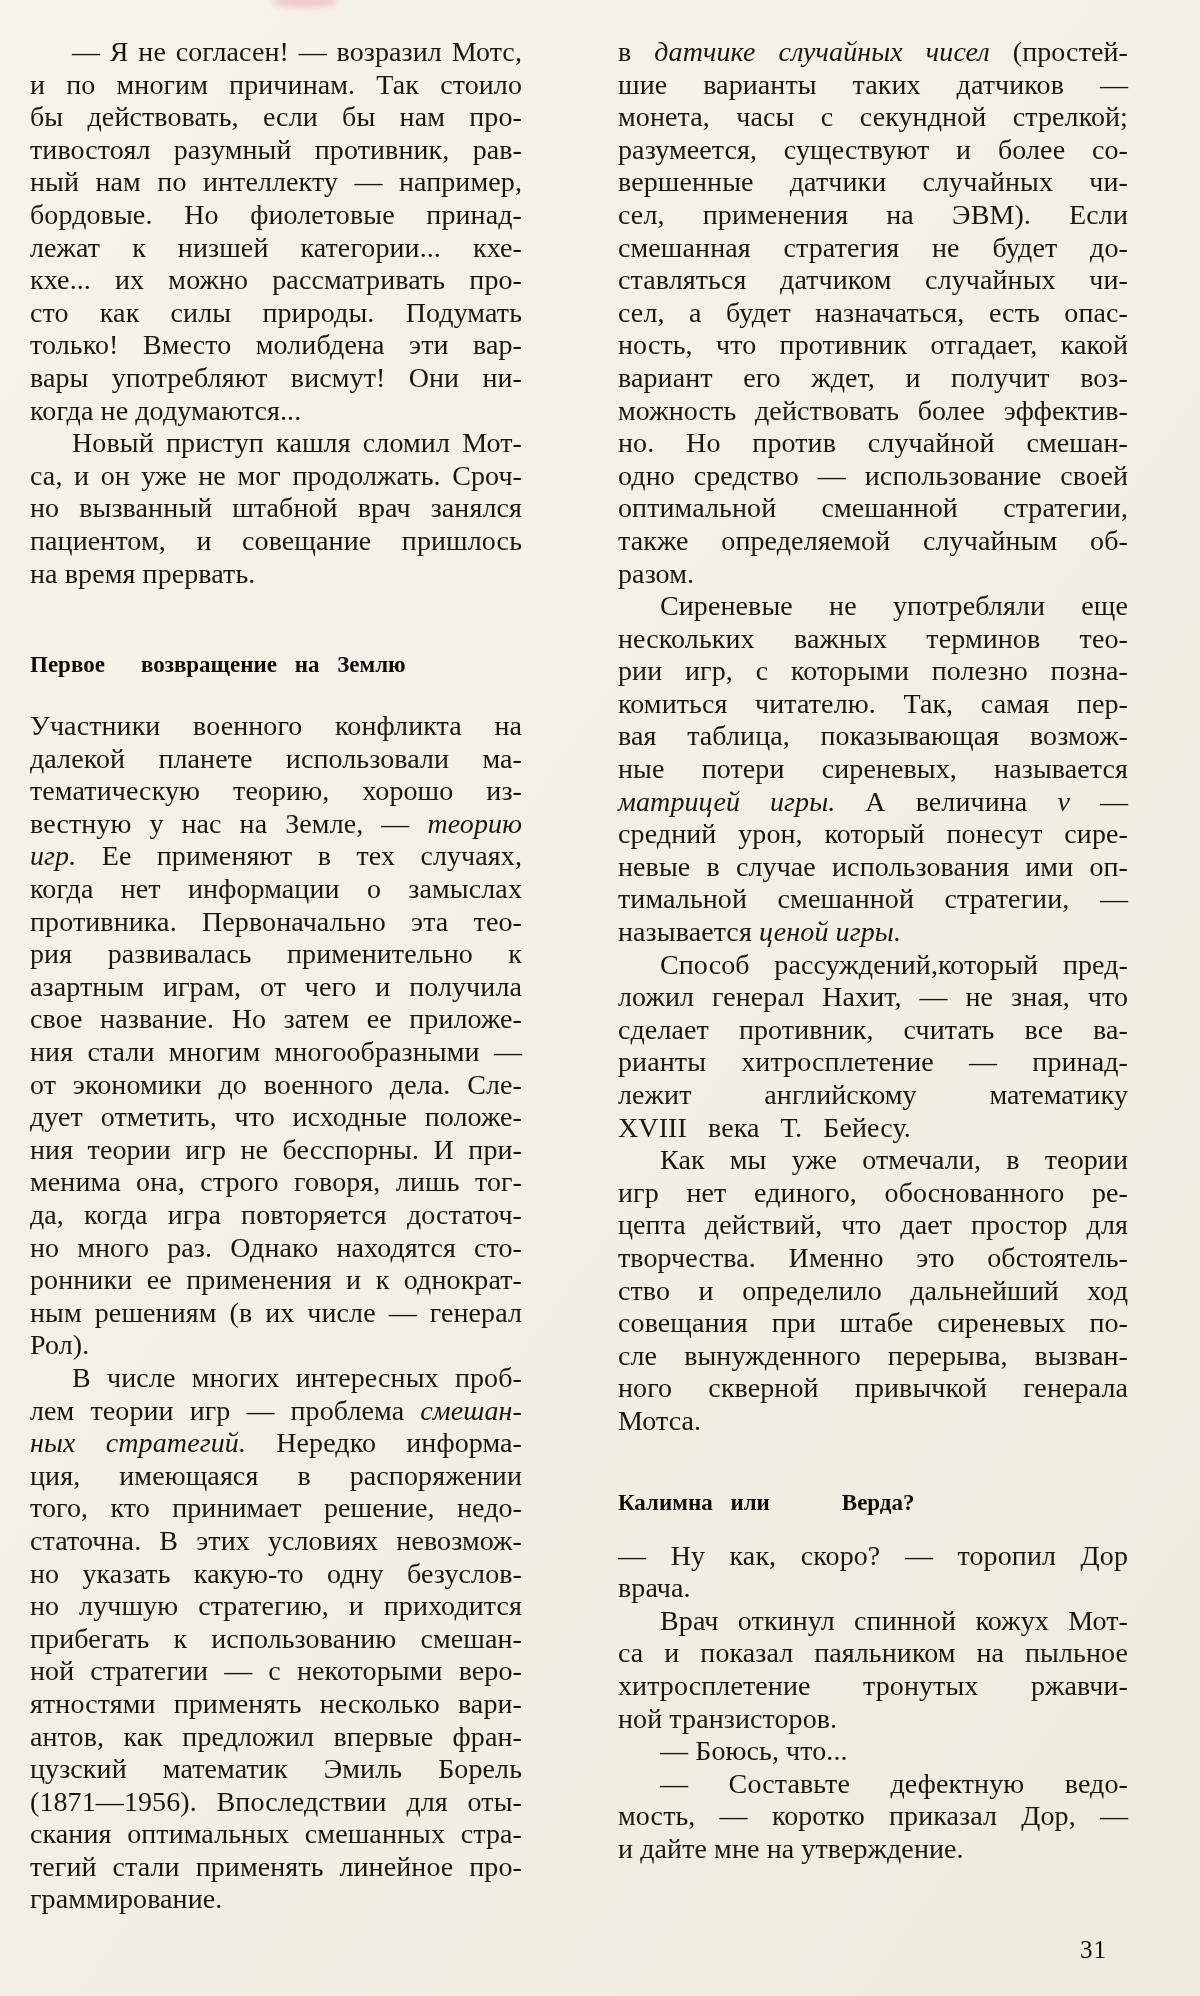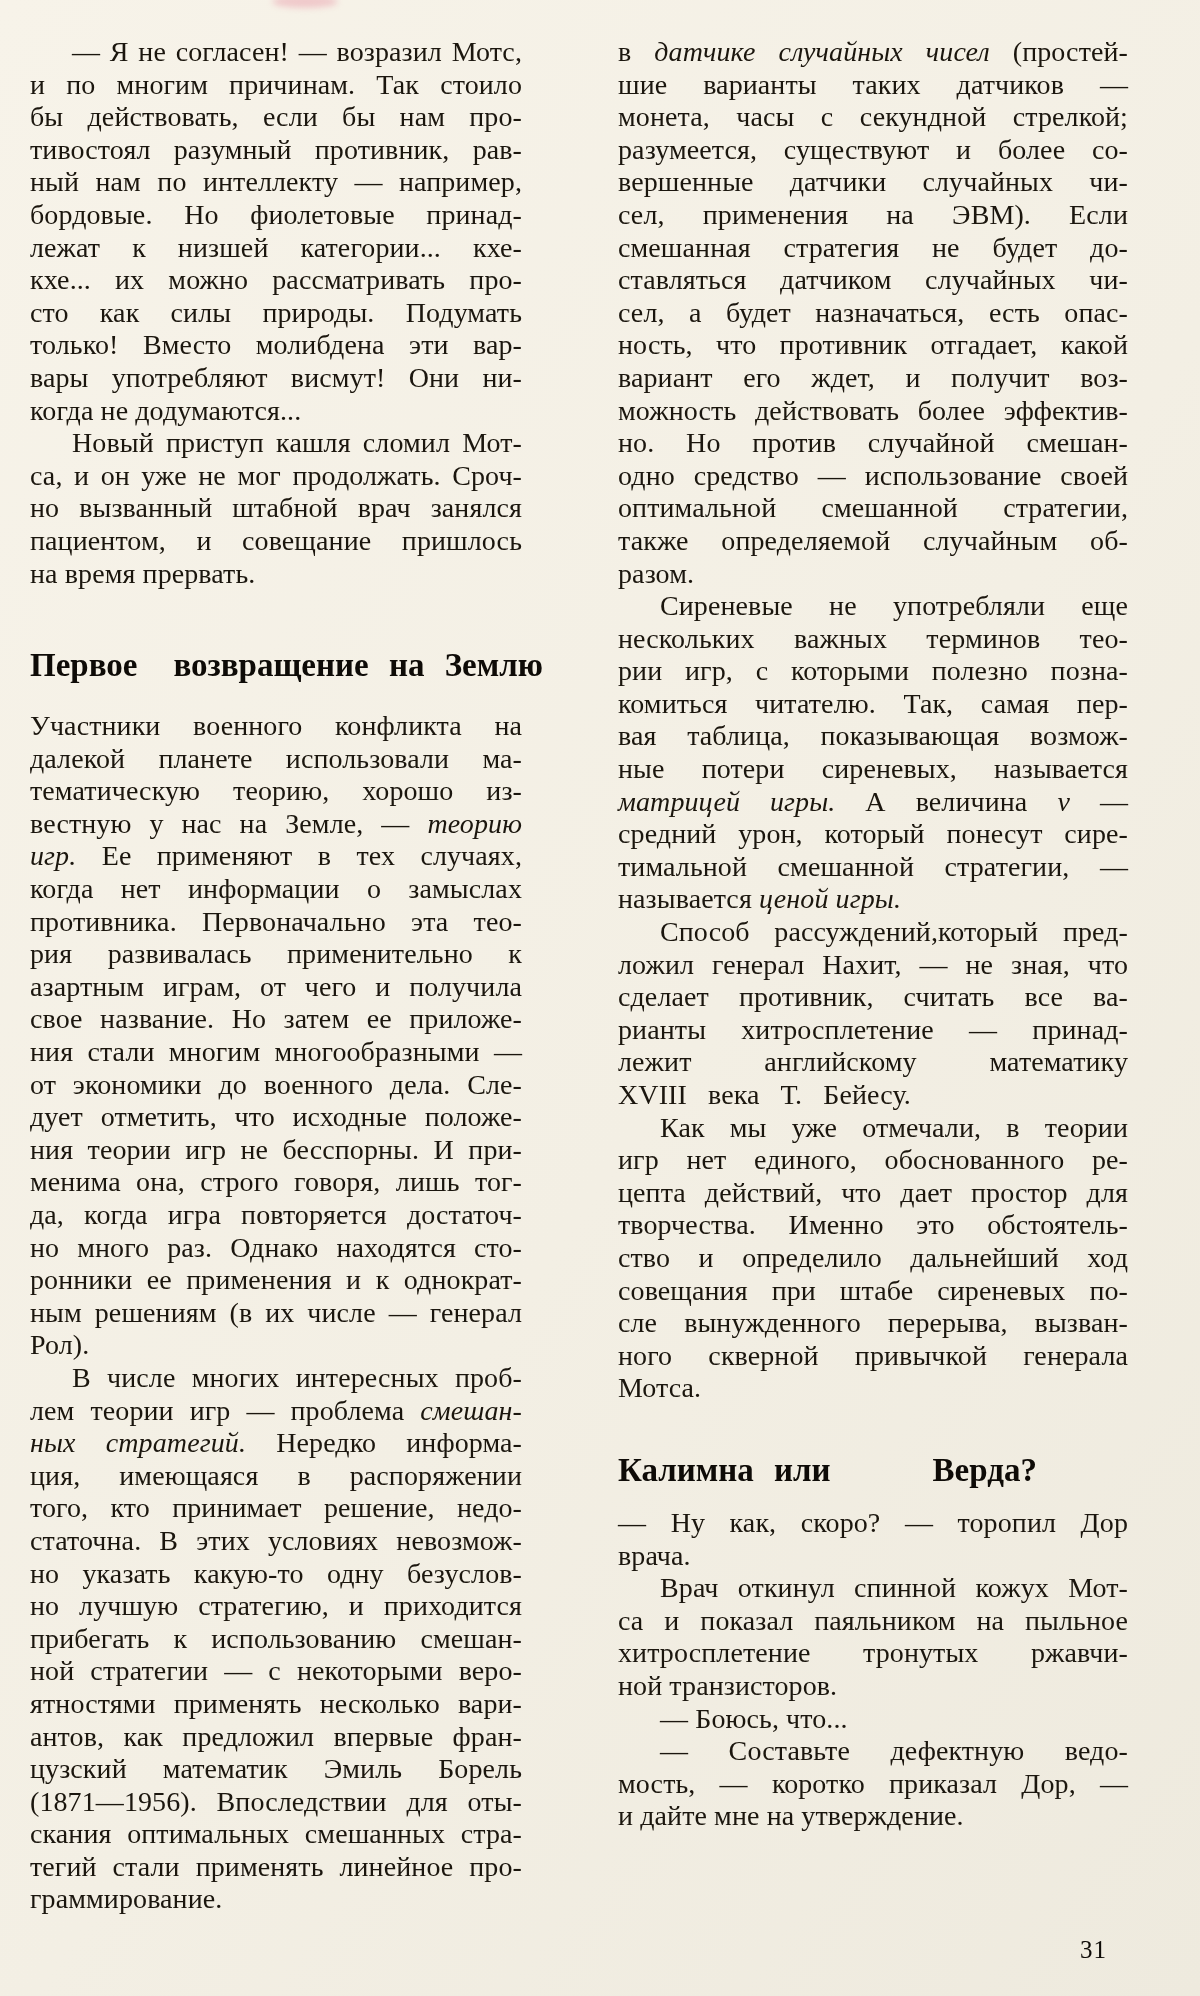--- a/index.html
+++ b/index.html
@@ -14,21 +14,21 @@
   .column.left{left:30px;width:492px;}
   .column.right{left:618px;width:510px;}
   .line{
     font-size:28px;line-height:32.6px;letter-spacing:0.1px;
     text-align:justify;text-align-last:justify;
   }
   .line.indent{text-indent:42px;}
   .line.last{text-align-last:left;}
   .it{font-style:italic;}
   .heading{
-    font-size:33px;line-height:34px;font-weight:700;color:#0e0b07;
+    font-size:23px;line-height:34px;font-weight:700;color:#0e0b07;
     word-spacing:12px;white-space:nowrap;
   }
   .page-number{
     position:absolute;left:1080px;top:1936px;
     font-size:25px;font-weight:400;color:#0e0b07;letter-spacing:1px;
   }
   .smudge{
     position:absolute;left:272px;top:-5px;width:66px;height:13px;
     border-radius:50%;opacity:.5;filter:blur(3px);
   }
@@ -114,38 +114,39 @@
       <div class="line"><span>также определяемой случайным об-</span></div>
       <div class="line last"><span>разом.</span></div>
       <div class="line indent"><span>Сиреневые не употребляли еще</span></div>
       <div class="line"><span>нескольких важных терминов тео-</span></div>
       <div class="line"><span>рии игр, с которыми полезно позна-</span></div>
       <div class="line"><span>комиться читателю. Так, самая пер-</span></div>
       <div class="line"><span>вая таблица, показывающая возмож-</span></div>
       <div class="line"><span>ные потери сиреневых, называется</span></div>
       <div class="line"><span class="it">матрицей игры.</span><span> А величина </span><span class="it">v</span><span> —</span></div>
       <div class="line"><span>средний урон, который понесут сире-</span></div>
+      <div class="line"><span>невые в случае использования ими оп-</span></div>
       <div class="line"><span>тимальной смешанной стратегии, —</span></div>
       <div class="line last"><span>называется </span><span class="it">ценой игры.</span></div>
       <div class="line indent"><span>Способ рассуждений,который пред-</span></div>
       <div class="line"><span>ложил генерал Нахит, — не зная, что</span></div>
       <div class="line"><span>сделает противник,  считать все ва-</span></div>
       <div class="line"><span>рианты хитросплетение — принад-</span></div>
       <div class="line"><span>лежит английскому математику</span></div>
       <div class="line last" style="word-spacing: 14px;"><span>XVIII века Т. Бейесу.</span></div>
       <div class="line indent"><span>Как мы уже отмечали, в теории</span></div>
       <div class="line"><span>игр нет единого, обоснованного ре-</span></div>
       <div class="line"><span>цепта действий, что дает простор для</span></div>
       <div class="line"><span>творчества. Именно это обстоятель-</span></div>
       <div class="line"><span>ство и определило дальнейший ход</span></div>
       <div class="line"><span>совещания при штабе сиреневых по-</span></div>
       <div class="line"><span>сле вынужденного перерыва, вызван-</span></div>
       <div class="line"><span>ного скверной привычкой генерала</span></div>
       <div class="line last"><span>Мотса.</span></div>
-      <div class="heading" style="margin-top: 48px; margin-bottom: 20px;"><span>Калимна или</span><span style="margin-left: 102px;">Верда?</span></div>
+      <div class="heading" style="margin-top: 48px; margin-bottom: 20px;"><span>Калимна или</span><span style="margin-left: 72px;">Верда?</span></div>
       <div class="line"><span>— Ну как, скоро? — торопил Дор</span></div>
       <div class="line last"><span>врача.</span></div>
       <div class="line indent"><span>Врач откинул спинной кожух Мот-</span></div>
       <div class="line"><span>са и показал паяльником на пыльное</span></div>
       <div class="line"><span>хитросплетение тронутых ржавчи-</span></div>
       <div class="line last"><span>ной транзисторов.</span></div>
       <div class="line indent last"><span>— Боюсь, что...</span></div>
       <div class="line indent"><span>— Составьте дефектную ведо-</span></div>
       <div class="line"><span>мость, — коротко приказал Дор, —</span></div>
       <div class="line last"><span>и дайте мне на утверждение.</span></div>

